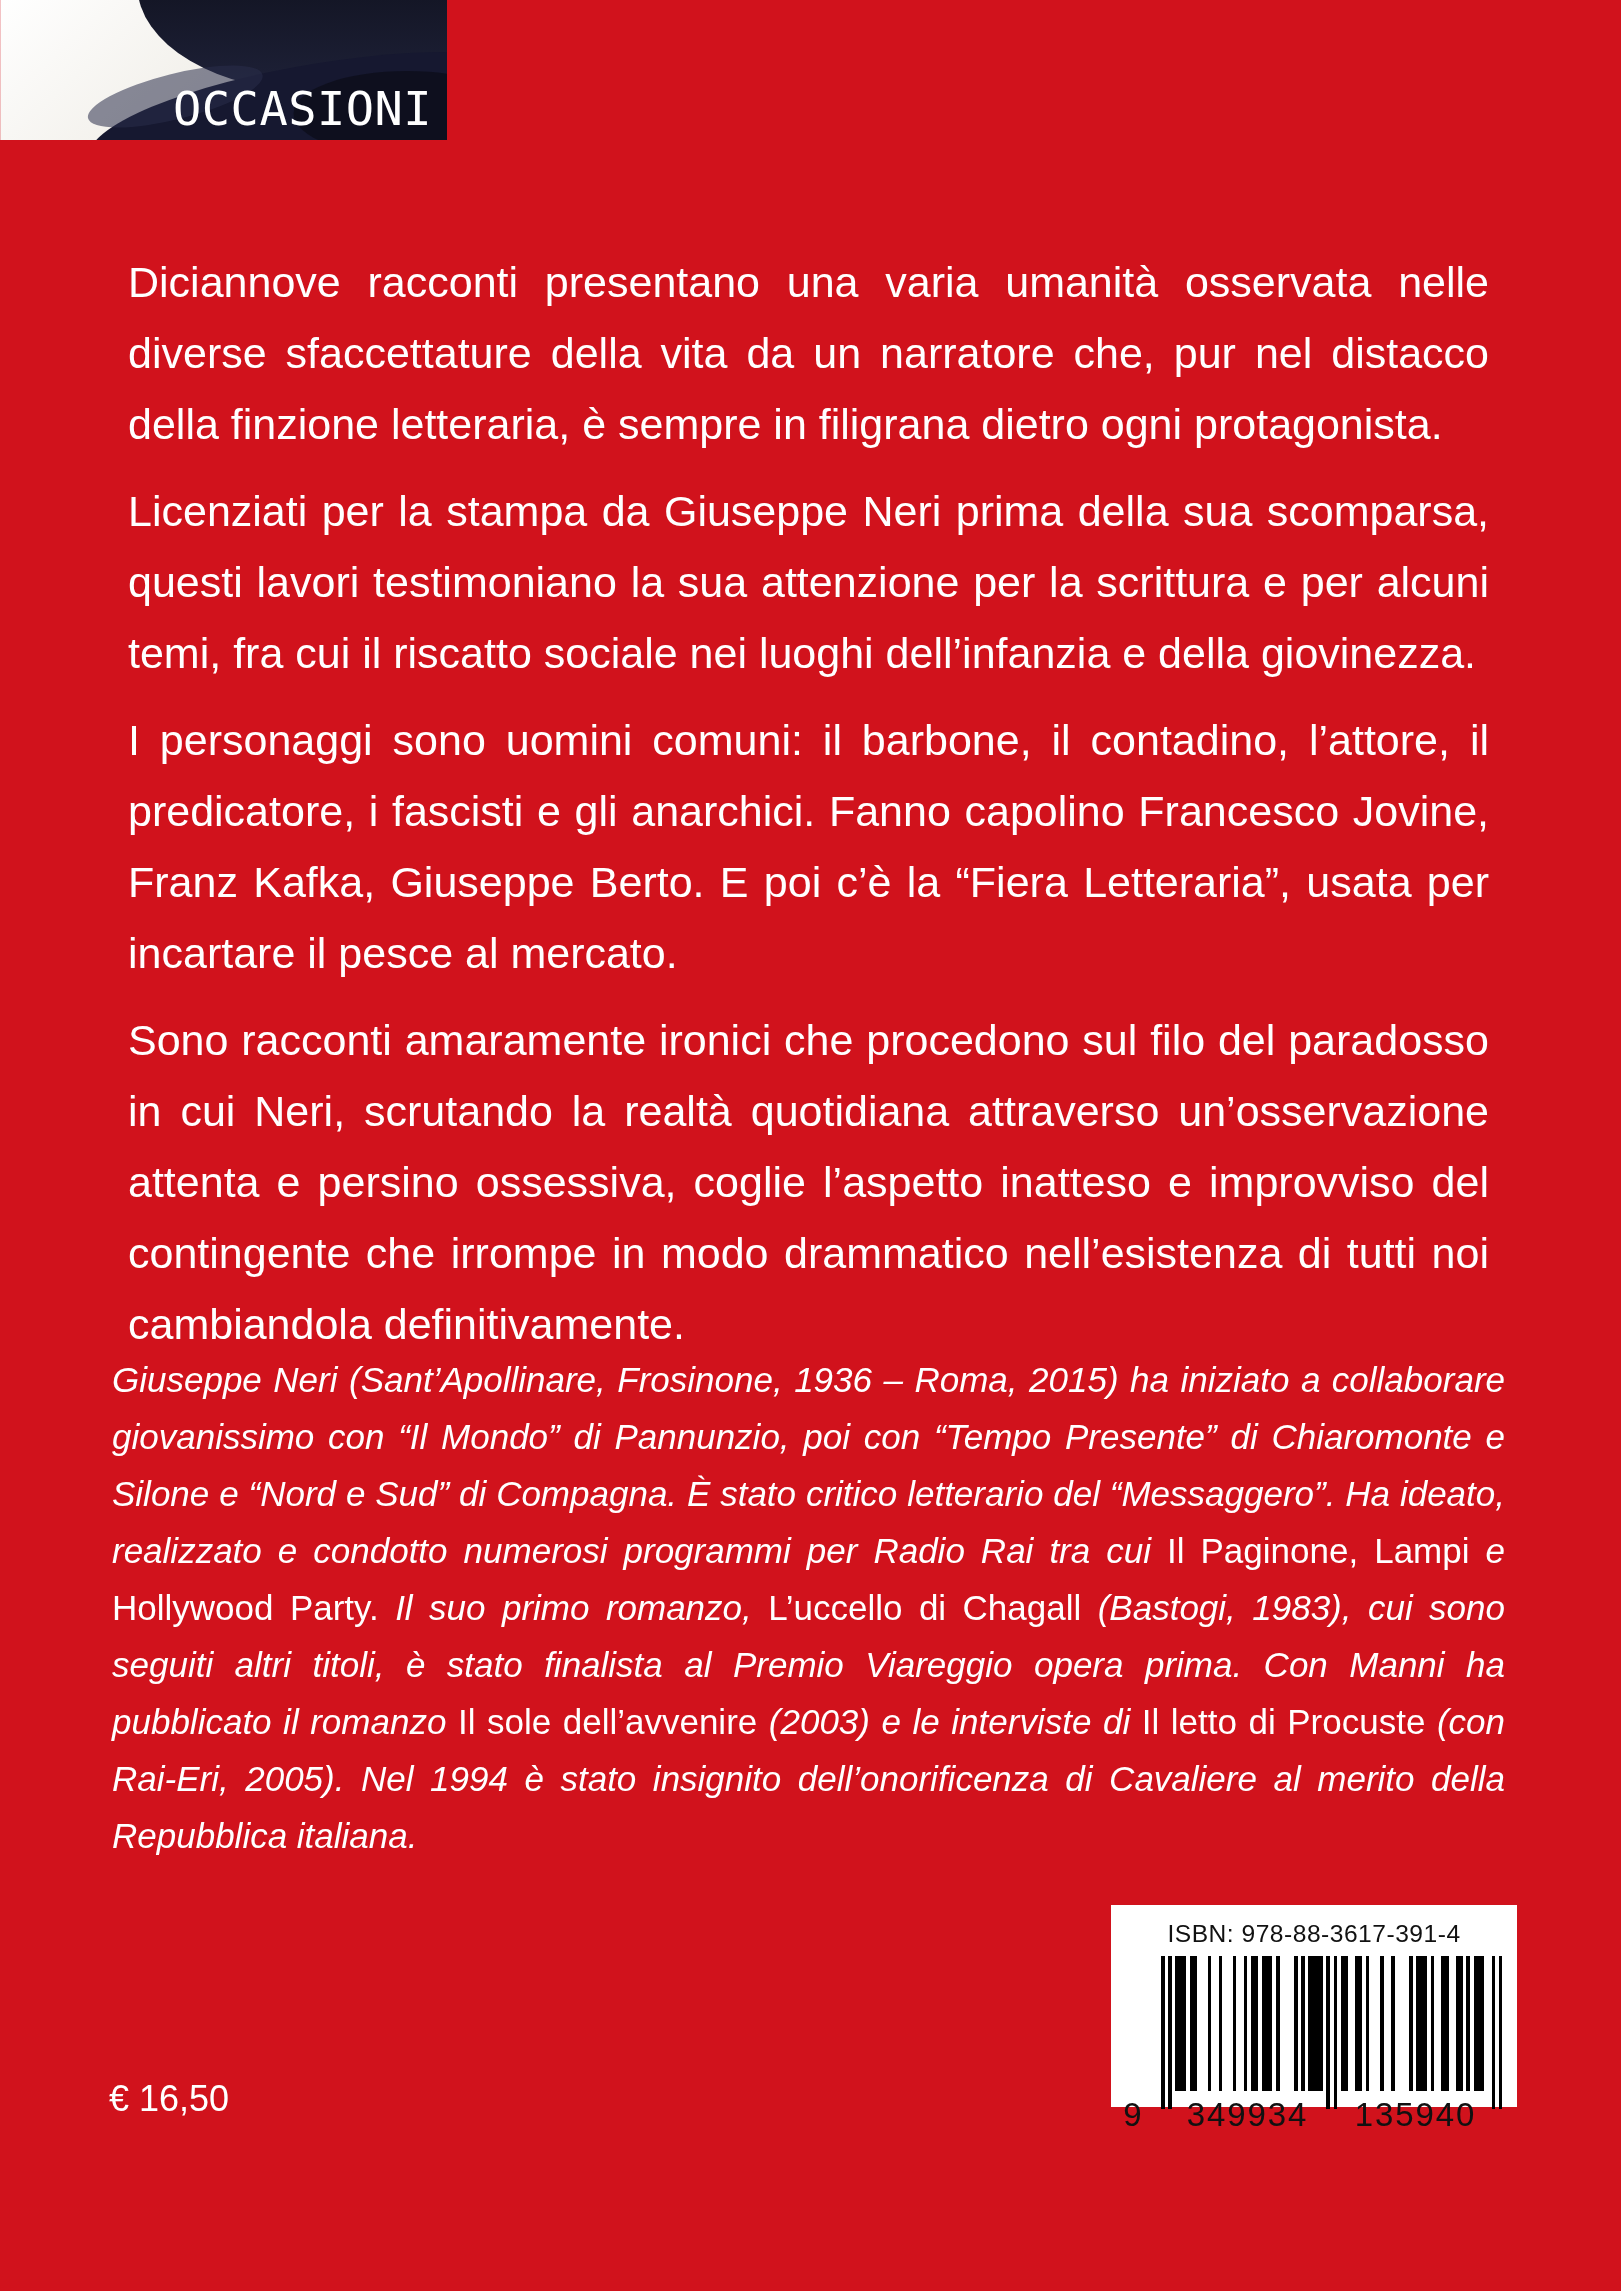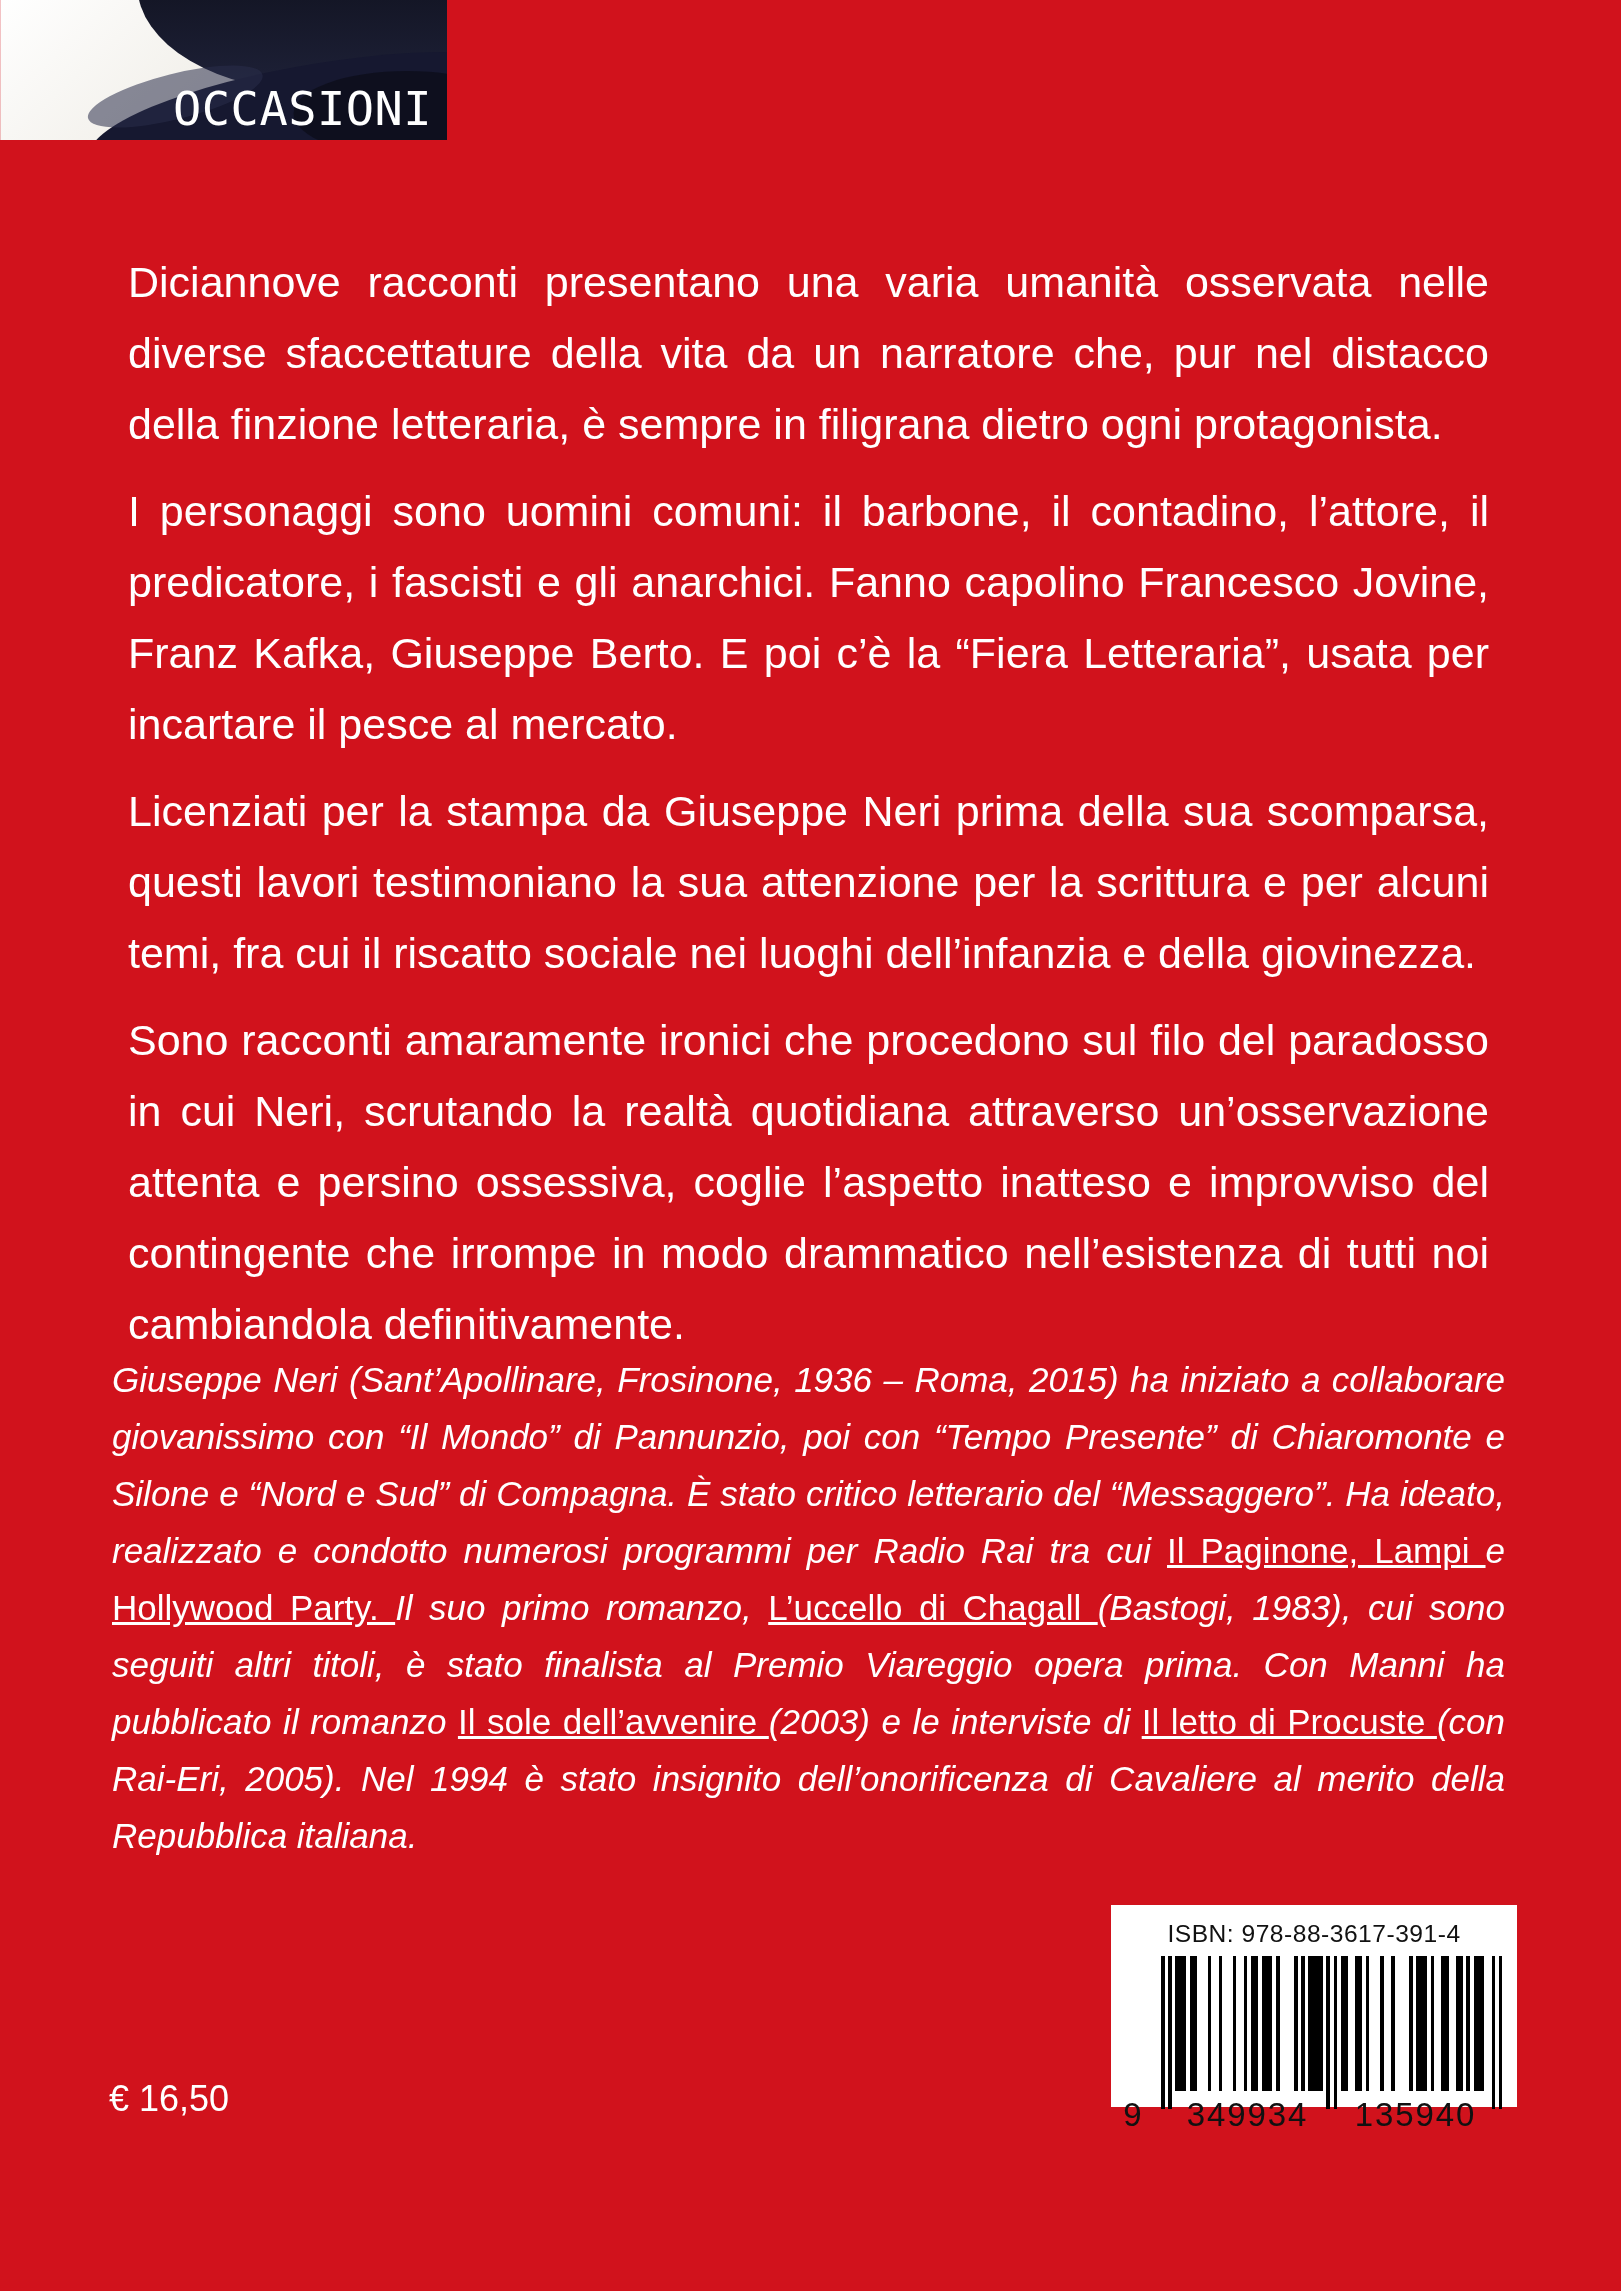--- a/index.html
+++ b/index.html
@@ -26,21 +26,21 @@
     color:#ffffff;text-align:justify;
   }
   .body-text p{margin:16px;}
   
   .bio{
     position:absolute;left:112px;top:1351px;width:1393px;
     font-size:35px;line-height:57px;
     color:#ffffff;text-align:justify;
     font-style:italic;
   }
-  .bio .roman{font-style:normal;text-decoration:underline;}
+  .bio .roman{font-style:normal;}
   
   .price{
     position:absolute;left:109px;top:2078px;
     font-size:36px;color:#ffffff;white-space:nowrap;
   }
   
   .isbn-box{
     position:absolute;left:1111px;top:1905px;width:406px;height:202px;
     background:#ffffff;
   }
@@ -88,22 +88,22 @@
       <ellipse cx="335" cy="-15" rx="190" ry="112" fill="url(#crownGrad)"></ellipse>
       <ellipse cx="345" cy="128" rx="255" ry="62" fill="#161830" transform="rotate(-9 345 128)"></ellipse>
       <ellipse cx="185" cy="102" rx="95" ry="24" fill="#2a2e4a" opacity="0.55" transform="rotate(-14 185 102)"></ellipse>
       <ellipse cx="430" cy="120" rx="120" ry="45" fill="#0c0e1a" opacity="0.8"></ellipse>
     </svg>
     <span class="masthead-title">OCCASIONI</span>
   </div>
 
   <div class="body-text">
     <p>Diciannove racconti presentano una varia umanità osservata nelle diverse sfaccettature della vita da un narratore che, pur nel distacco della finzione letteraria, è sempre in filigrana dietro ogni protagonista.</p>
+    <p>Licenziati per la stampa da Giuseppe Neri prima della sua scomparsa, questi lavori testimoniano la sua attenzione per la scrittura e per alcuni temi, fra cui il riscatto sociale nei luoghi dell’infanzia e della giovinezza.</p>
     <p>I personaggi sono uomini comuni: il barbone, il contadino, l’attore, il predicatore, i fascisti e gli anarchici. Fanno capolino Francesco Jovine, Franz Kafka, Giuseppe Berto. E poi c’è la “Fiera Letteraria”, usata per incartare il pesce al mercato.</p>
-    <p>Licenziati per la stampa da Giuseppe Neri prima della sua scomparsa, questi lavori testimoniano la sua attenzione per la scrittura e per alcuni temi, fra cui il riscatto sociale nei luoghi dell’infanzia e della giovinezza.</p>
     <p>Sono racconti amaramente ironici che procedono sul filo del paradosso in cui Neri, scrutando la realtà quotidiana attraverso un’osservazione attenta e persino ossessiva, coglie l’aspetto inatteso e improvviso del contingente che irrompe in modo drammatico nell’esistenza di tutti noi cambiandola definitivamente.</p>
   </div>
 
   <div class="bio"><span>Giuseppe Neri (Sant’Apollinare, Frosinone, 1936 – Roma, 2015) ha iniziato a collaborare giovanissimo con “Il Mondo” di Pannunzio, poi con “Tempo Presente” di Chiaromonte e Silone e “Nord e Sud” di Compagna. È stato critico letterario del “Messaggero”. Ha ideato, realizzato e condotto numerosi programmi per Radio Rai tra cui </span><span class="roman">Il Paginone, Lampi </span><span>e </span><span class="roman">Hollywood Party. </span><span>Il suo primo romanzo, </span><span class="roman">L’uccello di Chagall </span><span>(Bastogi, 1983), cui sono seguiti altri titoli, è stato finalista al Premio Viareggio opera prima. Con Manni ha pubblicato il romanzo </span><span class="roman">Il sole dell’avvenire </span><span>(2003) e le interviste di </span><span class="roman">Il letto di Procuste </span><span>(con Rai-Eri, 2005). Nel 1994 è stato insignito dell’onorificenza di Cavaliere al merito della Repubblica italiana.</span></div>
 
   <div class="price">€ 16,50</div>
 
   <div class="isbn-box">
     <div class="isbn-label">ISBN: 978-88-3617-391-4</div>
     <div class="bars">

